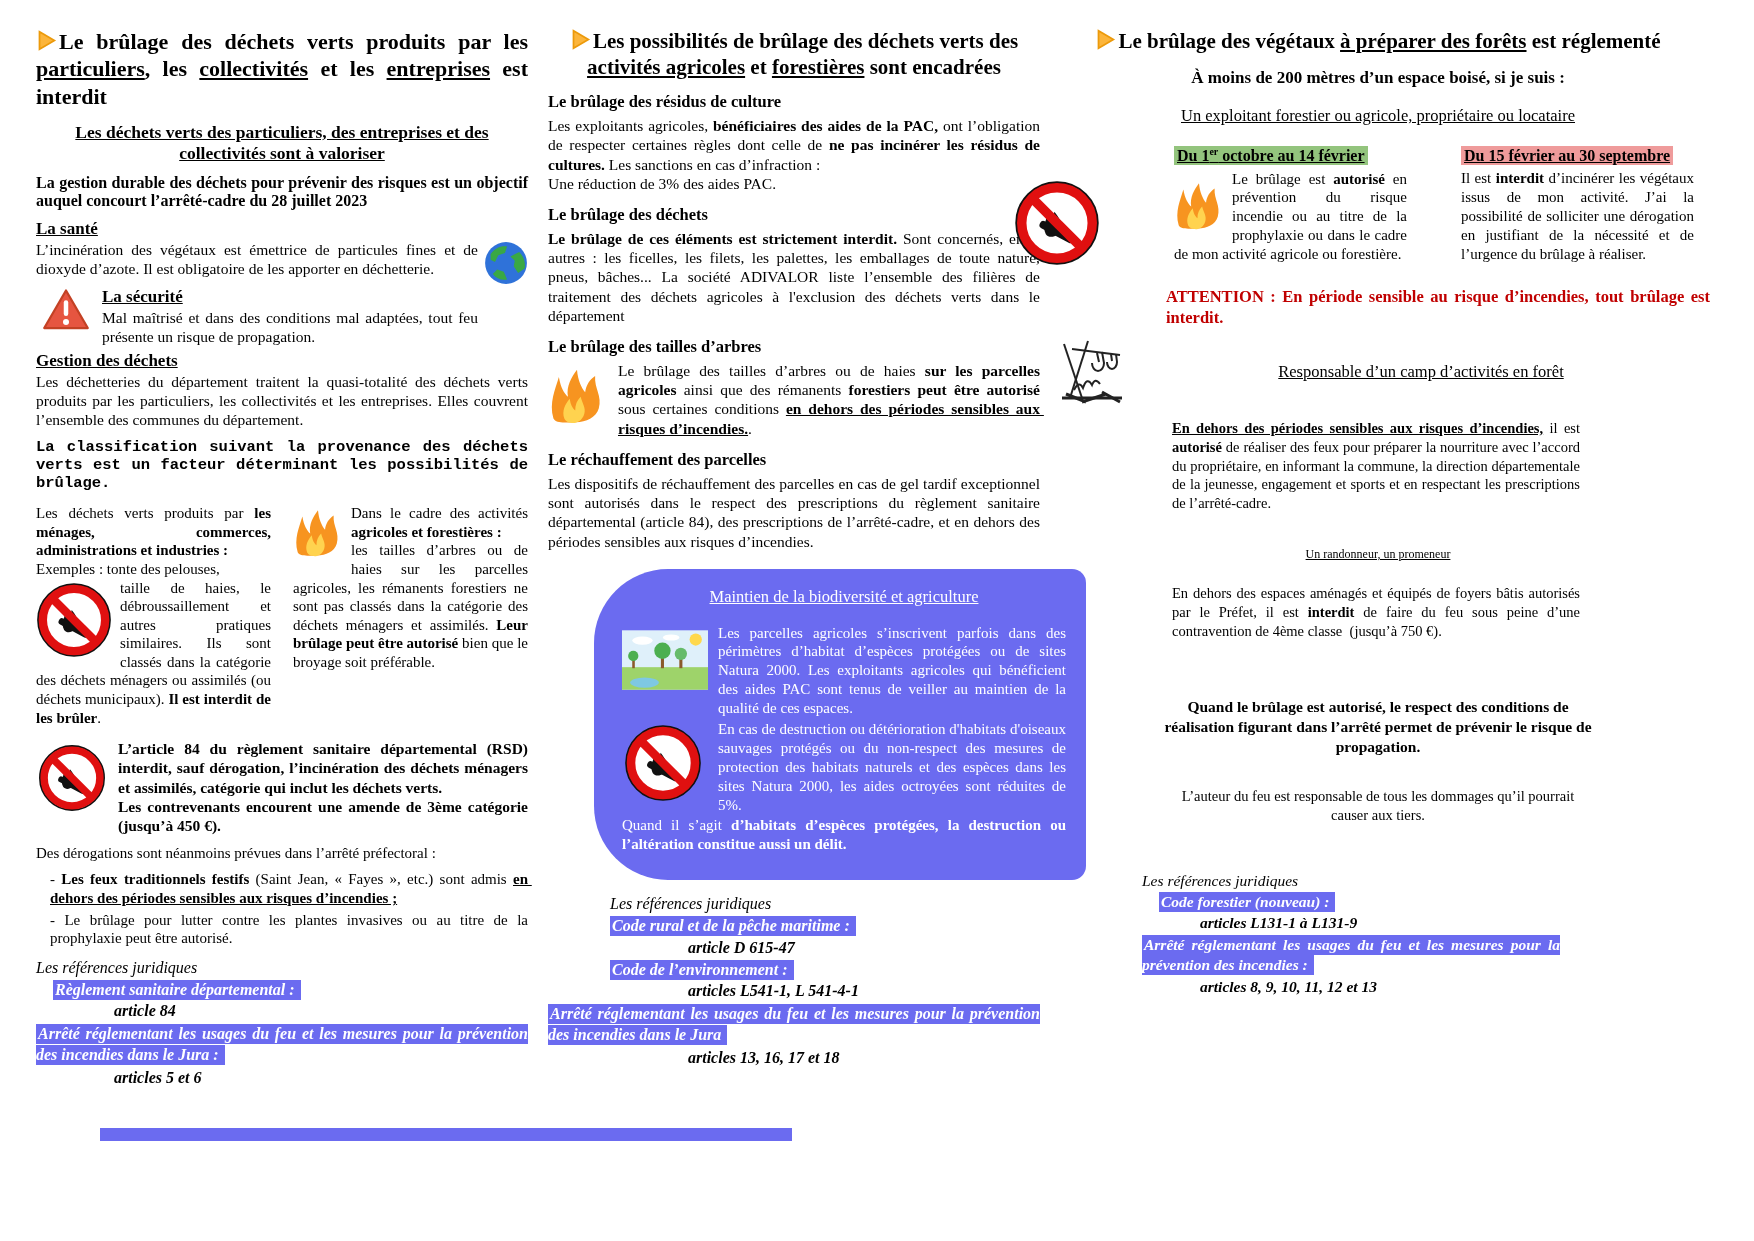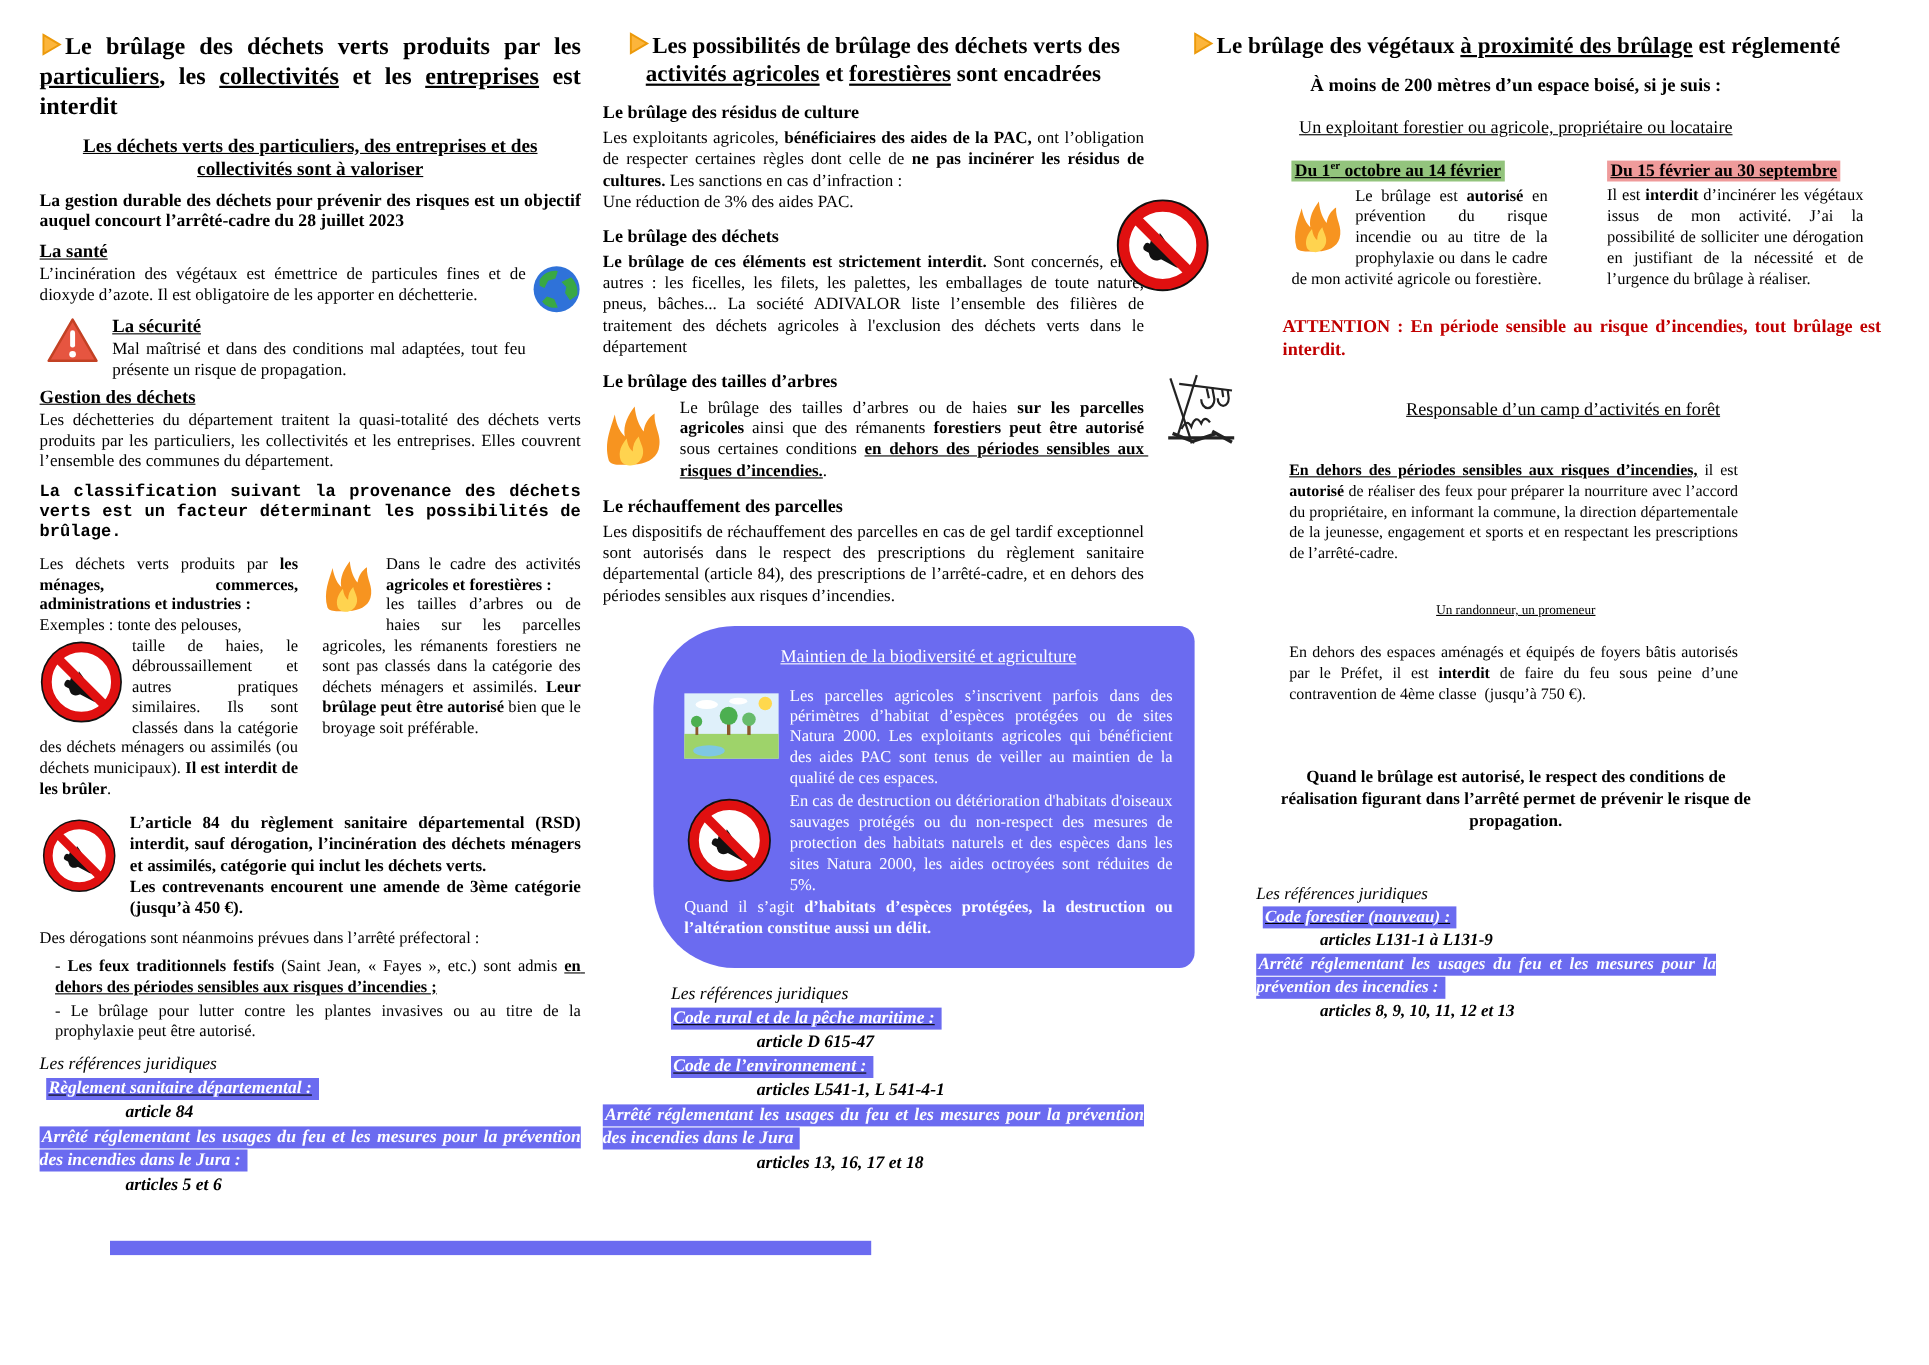--- a/index.html
+++ b/index.html
@@ -41,21 +41,21 @@
   .nofire-sc{float:left;width:76px;height:76px;margin:3px 8px 2px 0;}
   .flame-sc{float:left;width:50px;height:52px;margin:2px 8px 4px 0;}
   .rsd{font-weight:bold;font-size:15.5px;line-height:1.24;text-align:justify;margin:4px 0 10px;}
   .nofire-rsd{float:left;width:68px;height:68px;margin:5px 12px 4px 2px;}
   .derog-intro{font-size:15px;margin:4px 0 8px;}
   .derog{font-size:15px;line-height:1.24;text-align:justify;margin:0 0 3px 14px;}
 
   
   .refs{margin-top:10px;font-size:16px;line-height:1.3;}
   .ref-label{font-style:italic;margin-bottom:1px;}
-  .ref-line{margin:1px 6px;text-decoration:underline;}
+  .ref-line{margin:1px 17px;}
   .hl{background:var(--hlblue);color:#fff;font-weight:bold;font-style:italic;padding:1px 6px 2px 2px;}
   .ref-art{font-weight:bold;font-style:italic;margin:1px 0 1px 78px;}
   .ref-just{text-align:justify;margin:2px 0;}
 
   
   #col2{position:absolute;}
   .h2-ul{font-size:16.5px;margin:12px 0 4px;}
   .c2p{font-size:15.5px;line-height:1.24;text-align:justify;}
   .c2-nofire{position:absolute;left:466px;top:152px;width:86px;height:86px;}
   .flame-c2{float:left;width:58px;height:60px;margin:4px 12px 2px 0;}
@@ -256,21 +256,21 @@
       <p class="ref-art ref-art2">articles L541-1, L 541-4-1</p>
       <p class="ref-just"><span class="hl">Arrêté réglementant les usages du feu et les mesures pour la prévention des incendies dans le Jura</span></p>
       <p class="ref-art ref-art2">articles 13, 16, 17 et 18</p>
     </div>
   </div>
 
   <div class="col" id="col3">
     <div class="title t3">
       <span class="tri-wrap"><svg viewBox="0 0 22 24">
             <path d="M3 2 L20 12 L3 22 Z"></path>
-          </svg></span><span class="rich"><span>Le brûlage des végétaux </span><span class="u">à proximité des brûlage</span><span> est réglementé</span></span>
+          </svg></span><span class="rich"><span>Le brûlage des végétaux </span><span class="u">à préparer des forêts</span><span> est réglementé</span></span>
     </div>
 
     <p class="c3sub1">À moins de 200 mètres d’un espace boisé, si je suis :</p>
     <p class="c3sub2"><span class="u">Un exploitant forestier ou agricole, propriétaire ou locataire</span></p>
 
     <div class="periods">
       <div class="period">
         <div class="ph"><span class="hl-green rich"><span>Du 1</span><span class="sup">er</span><span> octobre au 14 février</span></span></div>
         <svg class="flame-c3" viewBox="0 0 64 60">
           <path fill="#f79420" d="M6 56C1 38 8 24 12 10c2 12 6 18 10 22-2-12 4-22 10-30 1 12 5 20 9 25 1-8 5-14 11-18-1 14 8 22 4 36-3 10-14 15-25 15S9 62 6 56z"></path>
@@ -298,20 +298,21 @@
         <path d="M14 58 l20 8 M50 56 l18 10 M30 66 l24 -8" stroke-width="3"></path>
       </svg>
       <div class="camp-h"><span class="u">Responsable d’un camp d’activités en forêt</span></div>
     </div>
     <p class="c3para rich just"><span class="bu">En dehors des périodes sensibles aux risques d’incendies,</span><span> il est </span><span class="b">autorisé</span><span> de réaliser des feux pour préparer la nourriture avec l’accord du propriétaire, en informant la commune, la direction départementale de la jeunesse, engagement et sports et en respectant les prescriptions de l’arrêté-cadre.</span></p>
 
     <div class="rando-h"><span class="u">Un randonneur, un promeneur</span></div>
     <p class="c3para rich just"><span>En dehors des espaces aménagés et équipés de foyers bâtis autorisés par le Préfet, il est </span><span class="b">interdit</span><span> de faire du feu sous peine d’une contravention de 4ème classe  (jusqu’à 750 €).</span></p>
 
     <p class="quand">Quand le brûlage est autorisé, le respect des conditions de réalisation figurant dans l’arrêté permet de prévenir le risque de propagation.</p>
+    <p class="auteur">L’auteur du feu est responsable de tous les dommages qu’il pourrait causer aux tiers.</p>
 
     <div class="refs c3refs">
       <p class="ref-label">Les références juridiques</p>
       <p class="ref-line"><span class="hl">Code forestier (nouveau)  :</span></p>
       <p class="ref-art">articles L131-1 à L131-9</p>
       <p class="ref-just"><span class="hl">Arrêté réglementant les usages du feu et les mesures pour la prévention des incendies   :</span></p>
       <p class="ref-art">articles 8, 9, 10, 11, 12 et 13</p>
     </div>
   </div>
 

